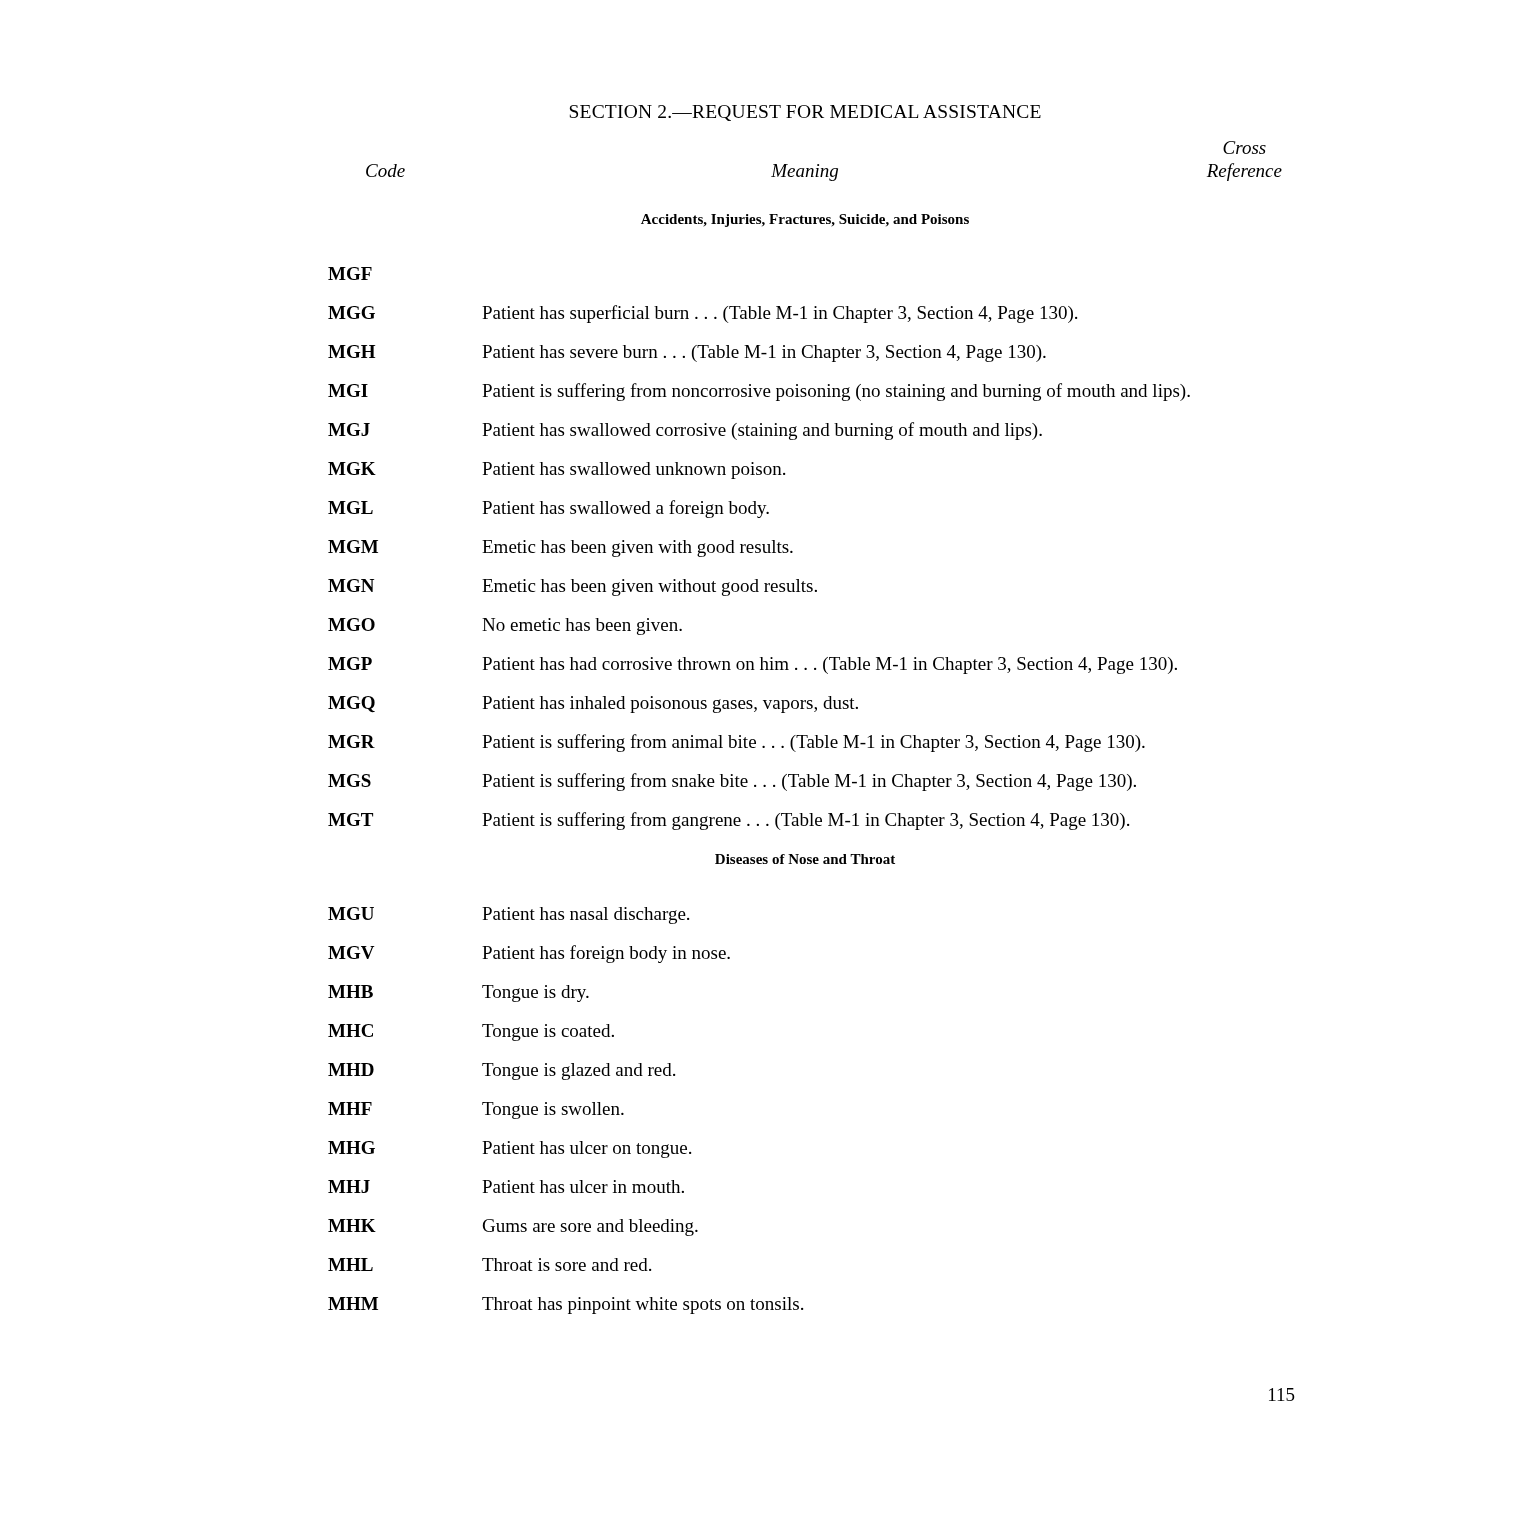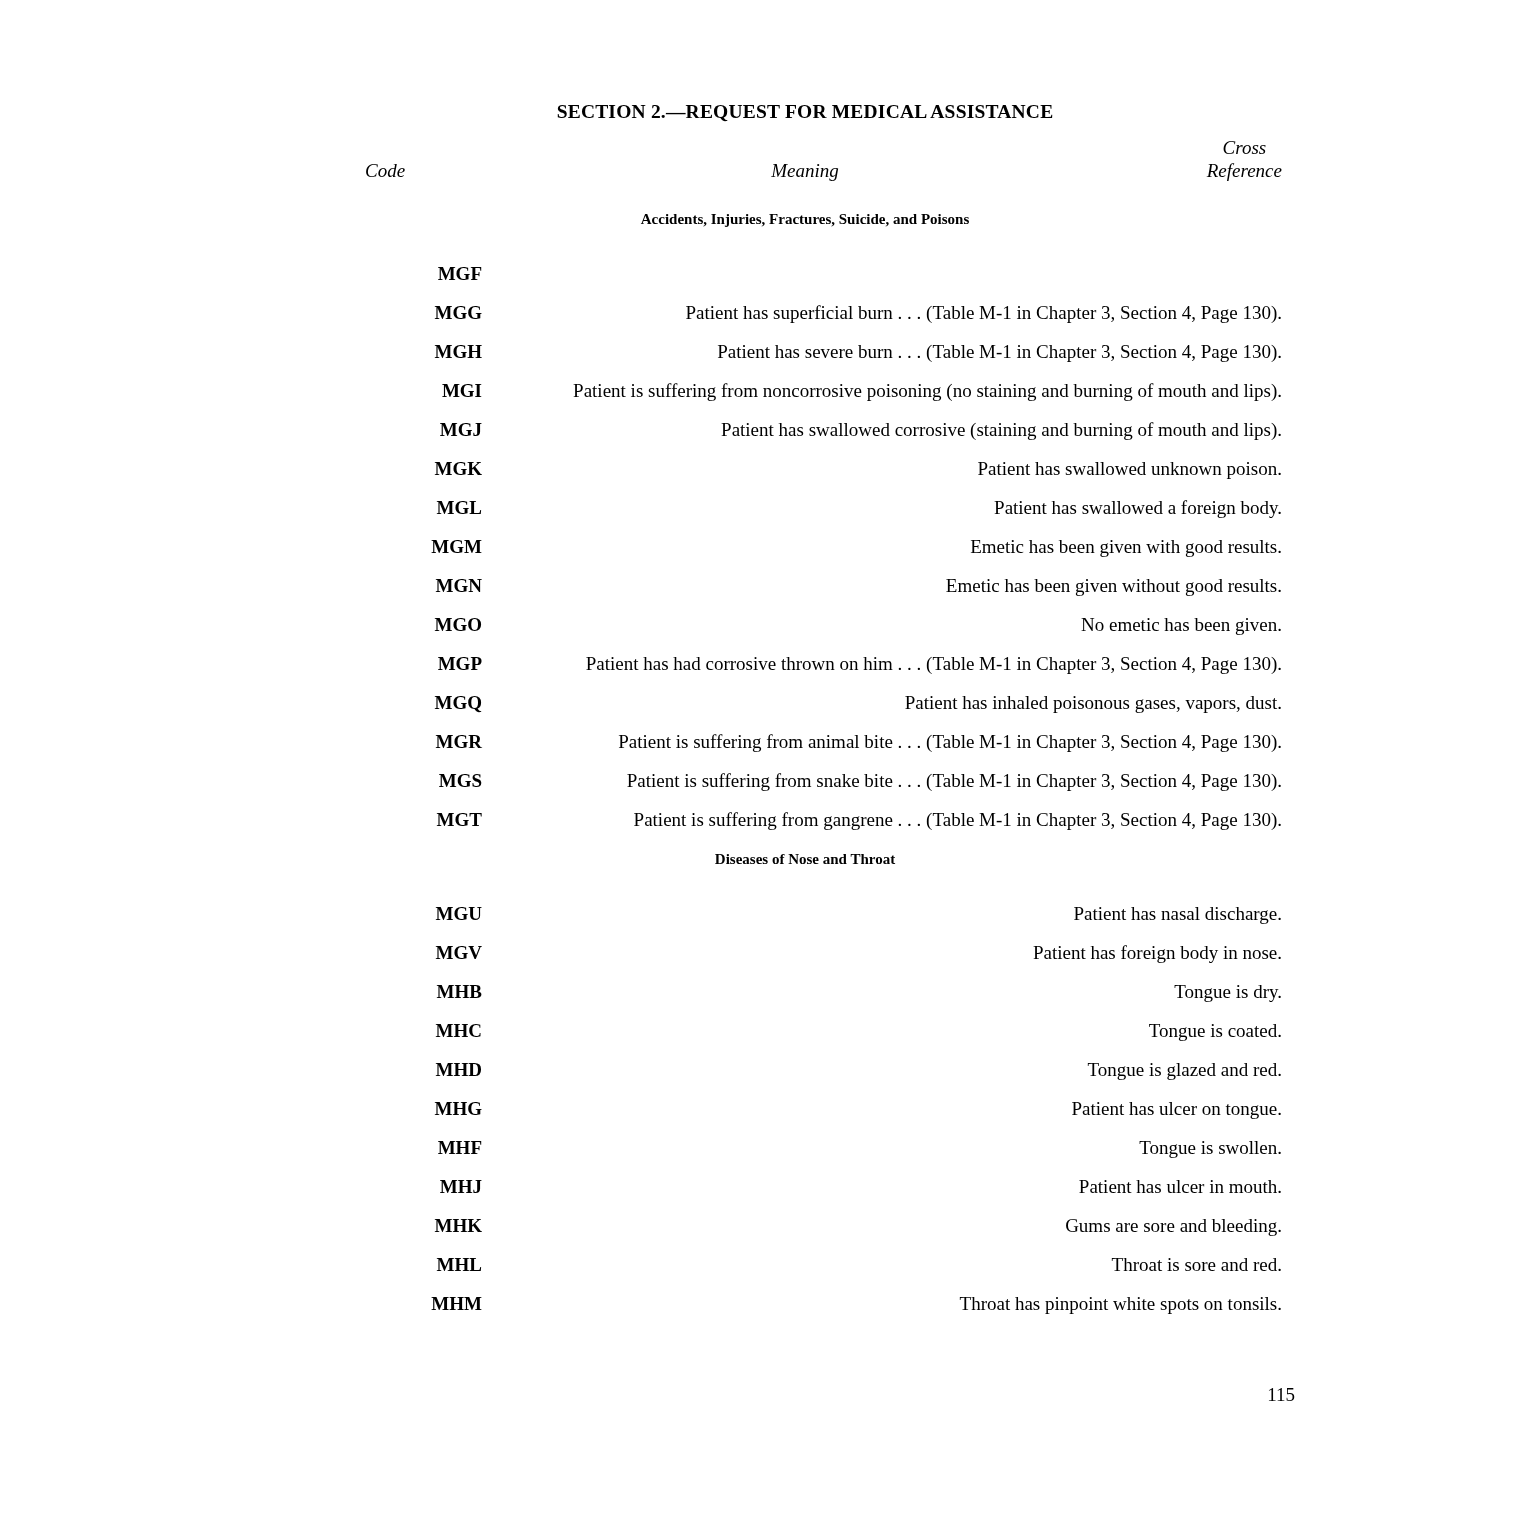--- a/index.html
+++ b/index.html
@@ -13,41 +13,41 @@
     font-size: 19px;
     line-height: 22px;
     overflow: hidden;
   }
   .content { margin-left: 328px; width: 954px; }
   .title {
     margin: 0;
     padding-top: 101px;
     text-align: center;
     font-size: 19.5px;
-    font-weight: bold;
+    font-weight: normal;
     letter-spacing: 0.2px;
   }
   .headers {
     position: relative;
     margin-top: 13px;
     height: 46px;
     font-style: italic;
   }
   .h-code   { position: absolute; left: 5px; bottom: 0; margin-left: 32px; }
   .h-meaning{ position: absolute; left: 0; right: 0; bottom: 0; text-align: center; }
   .h-cross  { position: absolute; right: 0; bottom: 0; text-align: center; line-height: 23px; }
   .sec-heading {
     margin: 26px 0 0 0;
     font-size: 15px;
     font-weight: bold;
     text-align: center;
   }
   .section:nth-child(2) .sec-heading { margin-top: 8px; }
   .rows { margin-top: 33px; }
-  .row { display: flex; margin-bottom: 17px; text-align: right; }
+  .row { display: flex; margin-bottom: 17px; }
   .code { width: 154px; flex-shrink: 0; font-weight: bold; }
   .meaning { flex: 1; }
   .pageno { position: absolute; top: 1384px; right: 245px; }
 </style>
 </head>
 <body>
 
 <div class="doc">
   <div class="content">
     <h1 class="title">SECTION 2.—REQUEST FOR MEDICAL ASSISTANCE</h1>
@@ -140,26 +140,26 @@
             </div>
             <div class="row">
               <span class="code">MHC</span>
               <span class="meaning">Tongue is coated.</span>
             </div>
             <div class="row">
               <span class="code">MHD</span>
               <span class="meaning">Tongue is glazed and red.</span>
             </div>
             <div class="row">
+              <span class="code">MHF</span>
+              <span class="meaning">Tongue is swollen.</span>
+            </div>
+            <div class="row">
               <span class="code">MHG</span>
               <span class="meaning">Patient has ulcer on tongue.</span>
-            </div>
-            <div class="row">
-              <span class="code">MHF</span>
-              <span class="meaning">Tongue is swollen.</span>
             </div>
             <div class="row">
               <span class="code">MHJ</span>
               <span class="meaning">Patient has ulcer in mouth.</span>
             </div>
             <div class="row">
               <span class="code">MHK</span>
               <span class="meaning">Gums are sore and bleeding.</span>
             </div>
             <div class="row">

